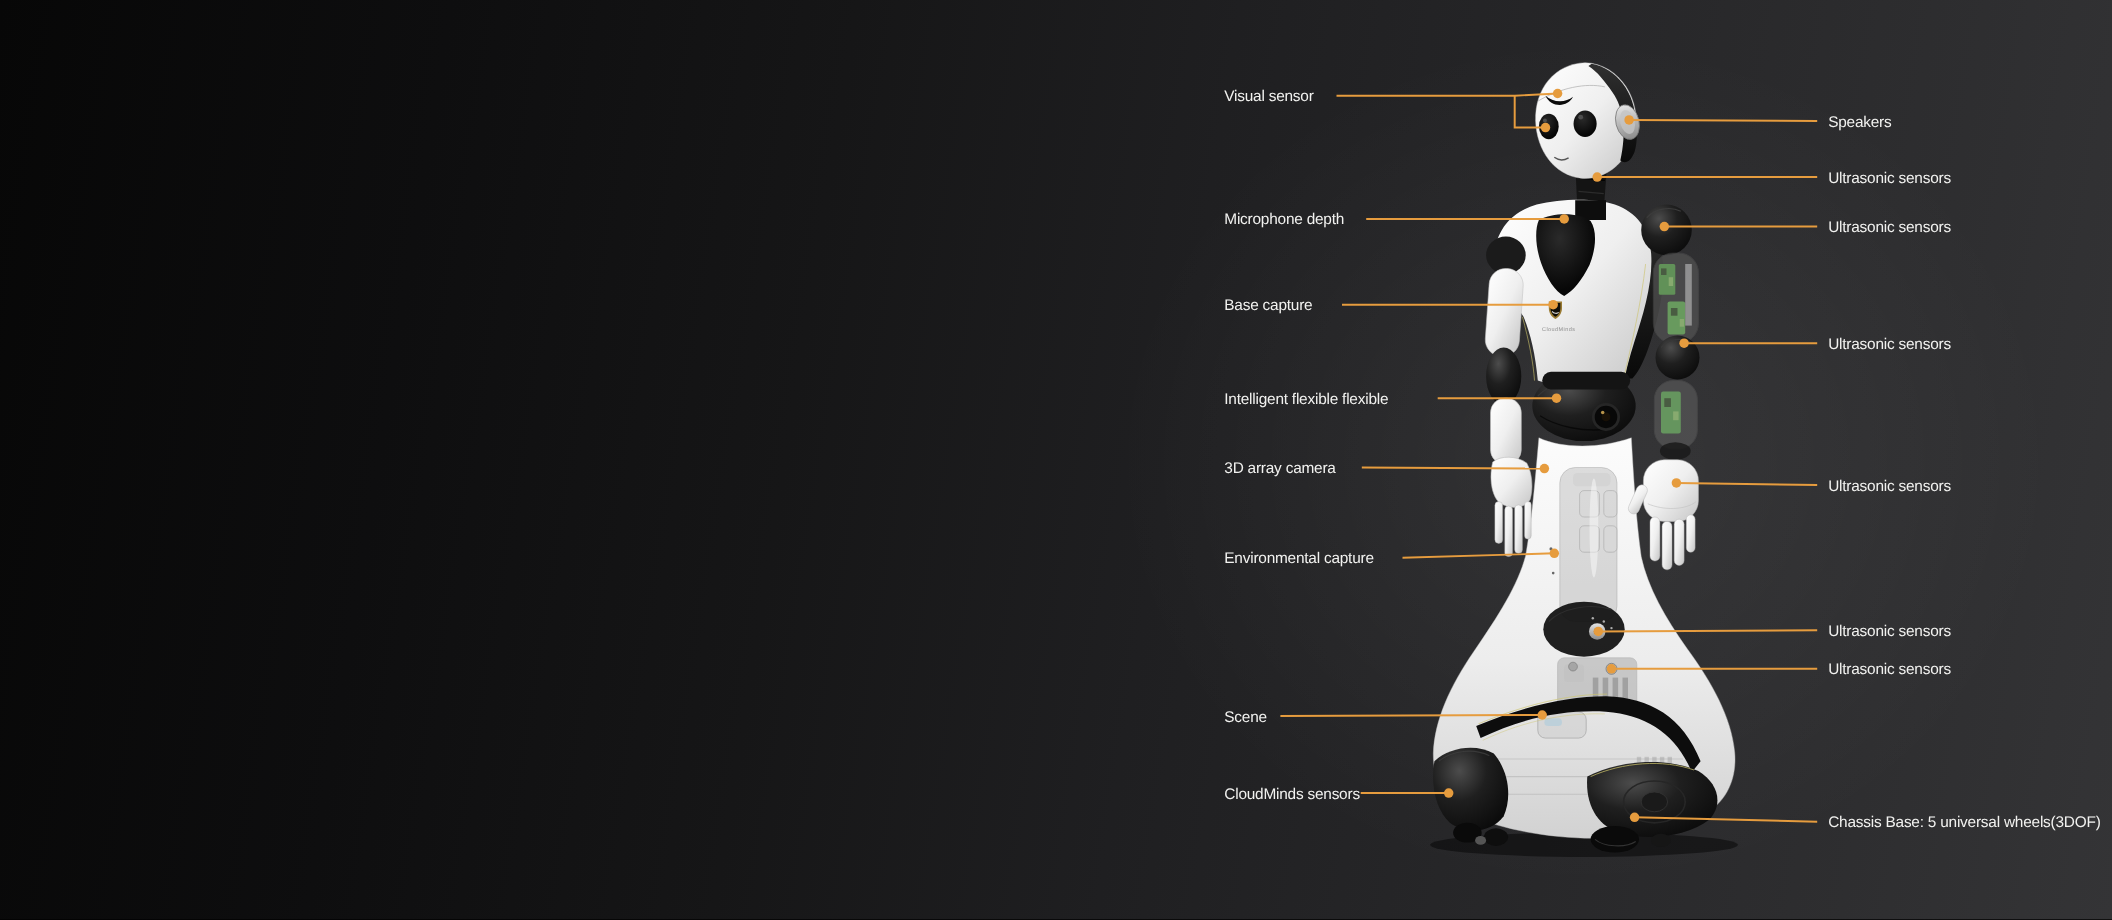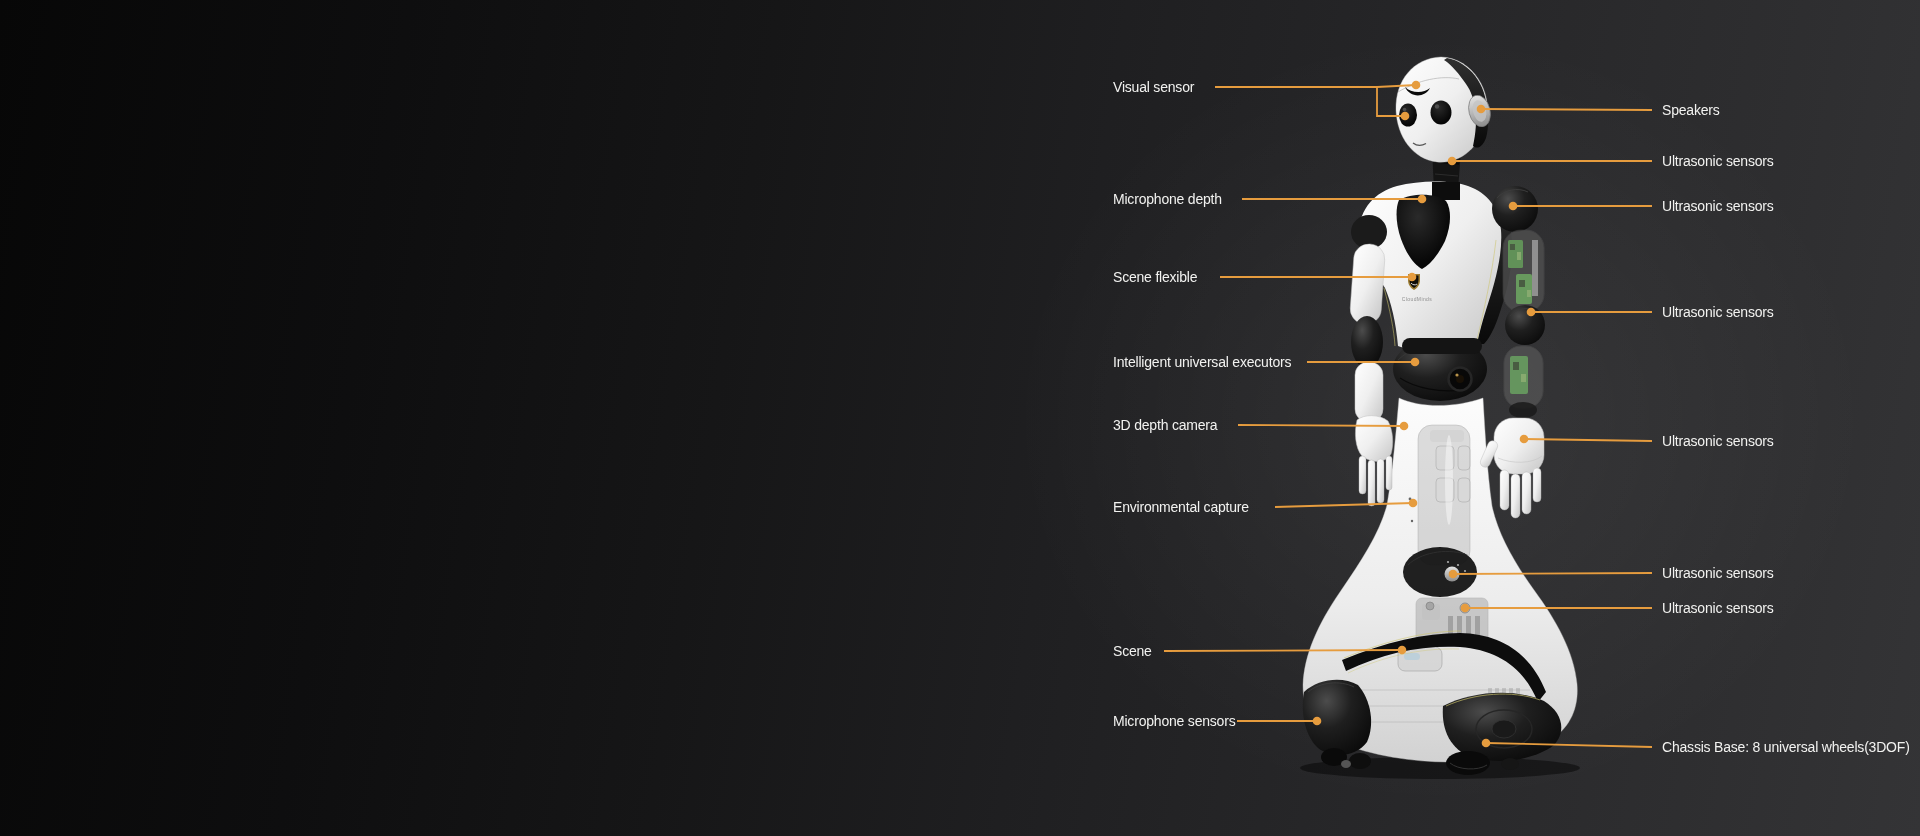--- a/index.html
+++ b/index.html
@@ -292,29 +292,29 @@
       <circle cx="1531" cy="312" r="4.3"></circle>
       <circle cx="1524" cy="439" r="4.3"></circle>
       <circle cx="1453" cy="574" r="4.3"></circle>
       <circle cx="1465" cy="608" r="4.3"></circle>
       <circle cx="1486" cy="743" r="4.3"></circle>
     </g>
   </svg>
 
   <div class="lbl left" style="top:76px">Visual sensor</div>
   <div class="lbl left" style="top:188px">Microphone depth</div>
-  <div class="lbl left" style="top:266px">Scene flexible</div>
-  <div class="lbl left" style="top:351px">Intelligent universal executors</div>
-  <div class="lbl left" style="top:414px">3D depth camera</div>
+  <div class="lbl left" style="top:266px">Base capture</div>
+  <div class="lbl left" style="top:351px">Intelligent flexible flexible</div>
+  <div class="lbl left" style="top:414px">3D array camera</div>
   <div class="lbl left" style="top:496px">Environmental capture</div>
   <div class="lbl left" style="top:640px">Scene</div>
-  <div class="lbl left" style="top:710px">Microphone sensors</div>
+  <div class="lbl left" style="top:710px">CloudMinds sensors</div>
 
   <div class="lbl right" style="top:99px">Speakers</div>
   <div class="lbl right" style="top:150px">Ultrasonic sensors</div>
   <div class="lbl right" style="top:195px">Ultrasonic sensors</div>
   <div class="lbl right" style="top:301px">Ultrasonic sensors</div>
   <div class="lbl right" style="top:430px">Ultrasonic sensors</div>
   <div class="lbl right" style="top:562px">Ultrasonic sensors</div>
   <div class="lbl right" style="top:597px">Ultrasonic sensors</div>
-  <div class="lbl right" style="top:736px">Chassis Base: 8 universal wheels(3DOF)</div>
+  <div class="lbl right" style="top:736px">Chassis Base: 5 universal wheels(3DOF)</div>
 
 </div>
 
 </body></html>

